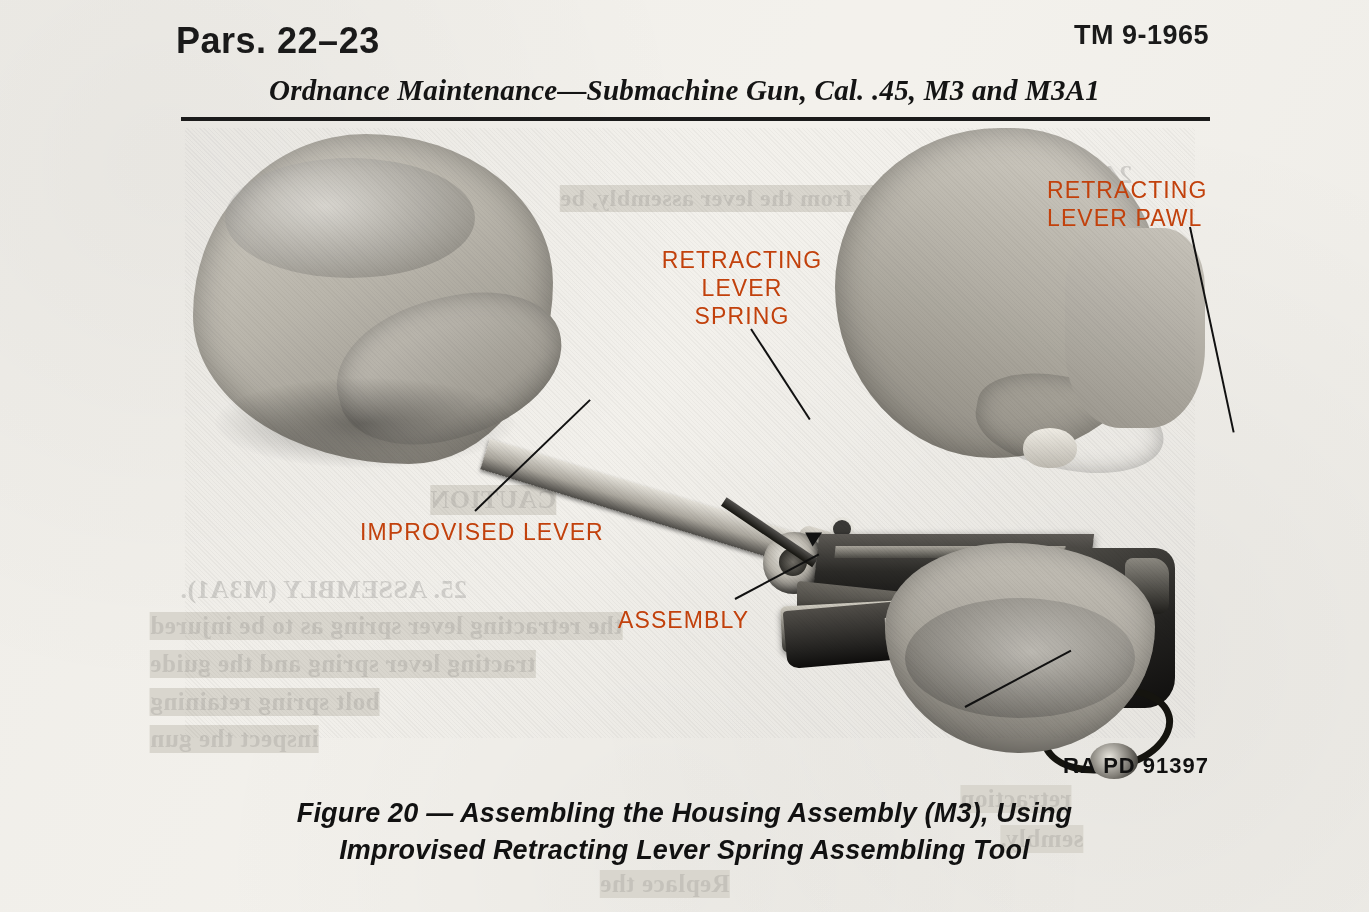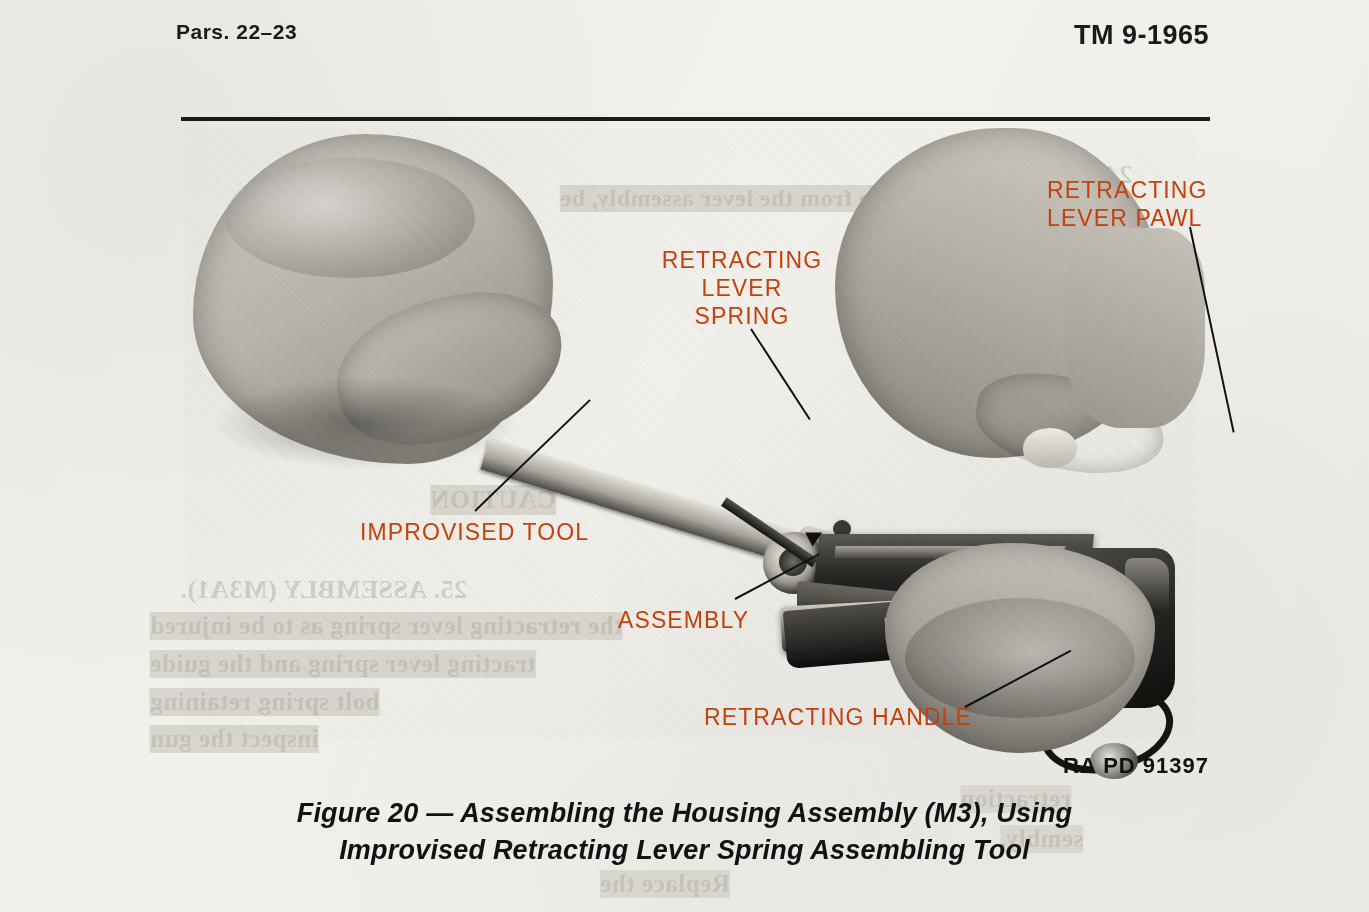--- a/index.html
+++ b/index.html
@@ -40,21 +40,21 @@
   }
   .bleed.light { color: rgba(40,40,40,0.11); }
 
   
   .hdr-left {
     position: absolute;
     left: 176px;
     top: 20px;
     font-family: "Liberation Sans", sans-serif;
     font-weight: 700;
-    font-size: 21px;
+    font-size: 36px;
     letter-spacing: 0.5px;
     color: #1a1a1a;
   }
   .hdr-right {
     position: absolute;
     right: 160px;
     top: 20px;
     font-family: "Liberation Sans", sans-serif;
     font-weight: 700;
     font-size: 27px;
@@ -173,20 +173,21 @@
   <div class="bleed light" style="left:150px; top:612px; font-size:25px;">the retracting lever spring as to be injured</div>
   <div class="bleed light" style="left:150px; top:650px; font-size:25px;">tracting lever spring and the guide</div>
   <div class="bleed light" style="left:150px; top:688px; font-size:25px;">bolt spring retaining</div>
   <div class="bleed light" style="left:150px; top:725px; font-size:25px;">inspect the gun</div>
   <div class="bleed light" style="left:960px; top:785px; font-size:25px;">retraction</div>
   <div class="bleed light" style="left:1000px; top:825px; font-size:25px;">sembly.</div>
   <div class="bleed light" style="left:600px; top:870px; font-size:25px;">Replace the</div>
 
   <div class="hdr-left">Pars. 22–23</div>
   <div class="hdr-right">TM 9-1965</div>
+  <div class="hdr-title">Ordnance Maintenance—Submachine Gun, Cal. .45, M3 and M3A1</div>
   <div class="hdr-rule"></div>
 
   <div class="figure">
     <div class="photo">
 
       <div class="sk hand" style="left:8px; top:6px; width:360px; height:330px; border-radius:48% 52% 40% 60% / 55% 45% 55% 45%;
                   background:linear-gradient(150deg,#cfcbc2 0%,#b9b5ab 45%,#8f8b82 100%);"></div>
       <div class="sk" style="left:150px; top:170px; width:230px; height:140px; border-radius:50% 46% 56% 44%;
                   background:linear-gradient(160deg,#c7c3ba 0%,#a29e95 70%,#7d7a72 100%);
                   box-shadow: inset 0 0 26px rgba(0,0,0,0.30); transform:rotate(-14deg);"></div>
@@ -263,28 +264,27 @@
 
     <div class="label" style="left:477px; top:118px; text-align:center; width:180px;">RETRACTING
 LEVER
 SPRING</div>
     <div class="leader" style="left:576px; top:200px; width:108px; transform:rotate(57deg);"></div>
 
     <div class="label" style="left:872px; top:48px; width:230px;">RETRACTING
 LEVER PAWL</div>
     <div class="leader" style="left:1015px; top:98px; width:210px; transform:rotate(78deg);"></div>
 
-    <div class="label" style="left:185px; top:390px;">IMPROVISED  TOOL</div>
+    <div class="label" style="left:185px; top:390px;">IMPROVISED  LEVER</div>
     <div class="leader" style="left:300px; top:382px; width:160px; transform:rotate(-44deg);"></div>
 
     <div class="label" style="left:443px; top:478px;">ASSEMBLY</div>
     <div class="leader" style="left:560px; top:470px; width:95px; transform:rotate(-28deg);"></div>
     <div class="arrowhead" style="left:633px; top:400px; border-width:8px 0 8px 15px; border-color:transparent transparent transparent #111; transform:rotate(-28deg);"></div>
 
-    <div class="label" style="left:529px; top:575px;">RETRACTING  HANDLE</div>
     <div class="leader" style="left:790px; top:578px; width:120px; transform:rotate(-28deg);"></div>
   </div>
 
   <div class="credit">RA PD 91397</div>
 
   <div class="caption">
     <span>Figure 20 — Assembling the Housing Assembly (M3), Using</span>
     <span class="l2">Improvised Retracting Lever Spring Assembling Tool</span>
   </div>
 

